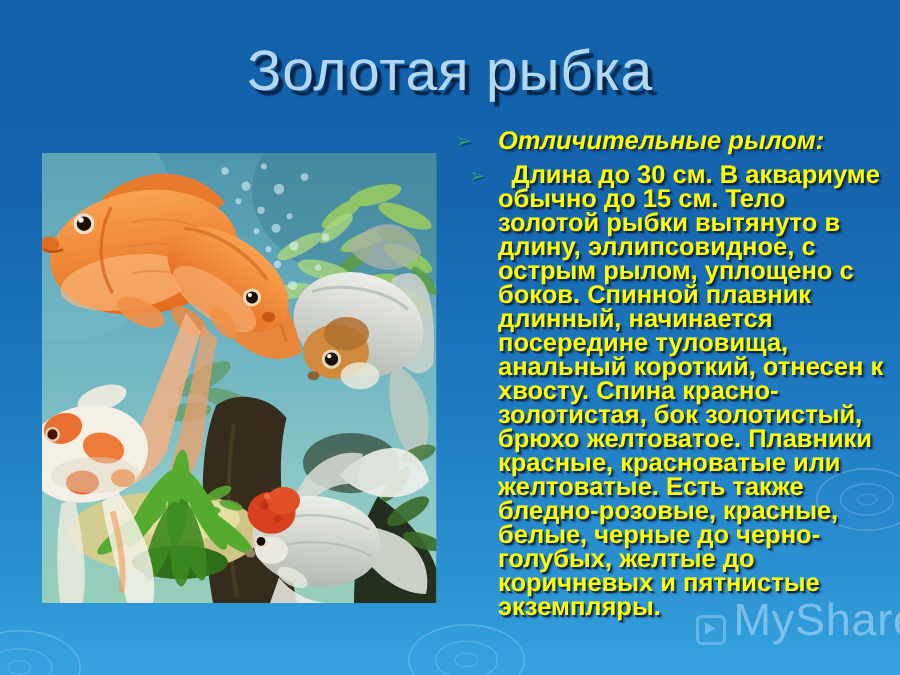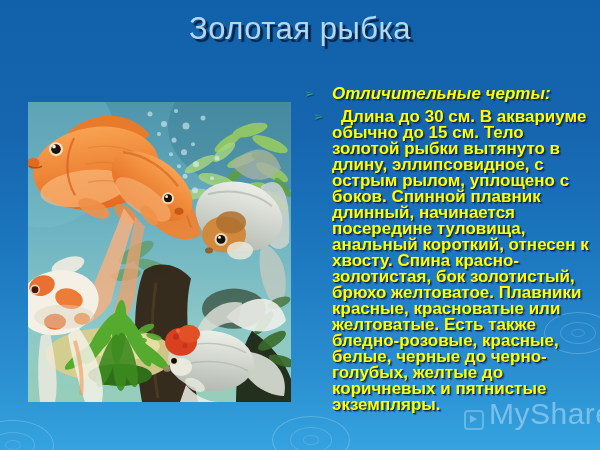--- a/index.html
+++ b/index.html
@@ -5,22 +5,22 @@
   html,body { margin:0; padding:0; background:#000; }
   .slide {
     position:relative; width:600px; height:450px; overflow:hidden;
     font-family:"Liberation Sans","DejaVu Sans",sans-serif;
     background: linear-gradient(180deg,
       var(--background-top,#1061a9) 0%,
       #1566af 30%, #1d79c0 58%, #2a8ecf 82%,
       var(--background-bottom,#35a3e0) 100%);
   }
   .title {
-    position:absolute; top:11px; left:0; width:100%; margin:0;
-    text-align:center; font-size:31px; font-weight:400; letter-spacing:.5px;
+    position:absolute; top:27px; left:0; width:100%; margin:0;
+    text-align:center; font-size:38px; font-weight:400; letter-spacing:.5px;
     color:var(--title,#b4d7f0);
     text-shadow:3px 3px 1px rgba(6,30,62,.9);
   }
   .photo { position:absolute; left:28px; top:102px; width:263px; height:300px; margin:0; }
   .photo svg { display:block; width:100%; height:100%; }
   .content {
     position:absolute; left:303px; top:86px; width:292px;
     color:var(--body-text,#ffff00); font-weight:bold;
     font-size:17px; line-height:16px;
     text-shadow:1px 1px 0 rgba(10,32,64,.85), 2px 2px 1px rgba(10,32,64,.45);
@@ -231,21 +231,21 @@
       <circle cx="146" cy="258" r="4.4" fill="#eadfc2"></circle>
         <circle cx="146" cy="258" r="2.9" fill="#140b04"></circle>
       <ellipse cx="139" cy="266" rx="3.5" ry="2.8" fill="#9a8a68" opacity="0.9"></ellipse>
       <ellipse cx="167" cy="282" rx="11" ry="5.5" transform="rotate(28 167 282)" fill="#e4e7dc" opacity="0.85"></ellipse>
     </svg>
   </figure>
 
   <div class="content">
     <div class="bullet b-lead">
       <span class="marker">➢</span>
-      <span>Отличительные черты:</span>
+      <span>Отличительные рылом:</span>
     </div>
     <div class="bullet b-body">
       <span class="marker">➢</span>
       <span>Длина до 30 см. В аквариуме обычно до 15 см. Тело золотой рыбки вытянуто в длину, эллипсовидное, с острым рылом, уплощено с боков. Спинной плавник длинный, начинается посередине туловища, анальный короткий, отнесен к хвосту. Спина красно-золотистая, бок золотистый, брюхо желтоватое. Плавники красные, красноватые или желтоватые. Есть также бледно-розовые, красные, белые, черные до черно-голубых, желтые до коричневых и пятнистые экземпляры.</span>
     </div>
   </div>
 
   <div class="watermark">
     <span class="wm-icon"></span>
     <span class="wm-text">MyShared</span>

